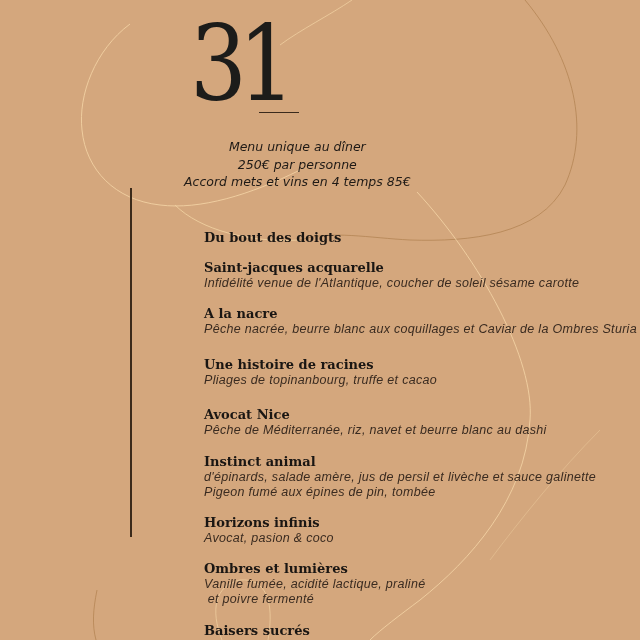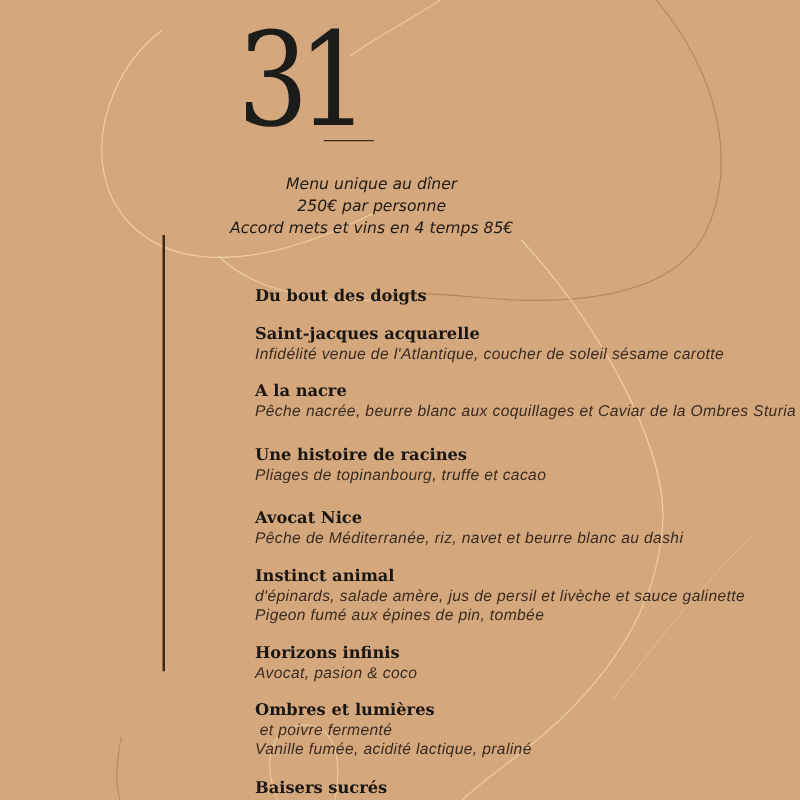--- a/index.html
+++ b/index.html
@@ -103,20 +103,20 @@
     <div class="course-desc">Pigeon fumé aux épines de pin, tombée</div>
   </div>
 
   <div class="course" style="top:286px">
     <div class="course-name">Horizons infinis</div>
     <div class="course-desc">Avocat, pasion &amp; coco</div>
   </div>
 
   <div class="course" style="top:332px">
     <div class="course-name">Ombres et lumières</div>
+    <div class="course-desc">Vanille fumée, acidité lactique, praliné</div>
     <div class="course-desc" style="white-space:pre"> et poivre fermenté</div>
-    <div class="course-desc">Vanille fumée, acidité lactique, praliné</div>
   </div>
 
   <div class="course" style="top:394px">
     <div class="course-name">Baisers sucrés</div>
   </div>
 </div>
 
 </body></html>

